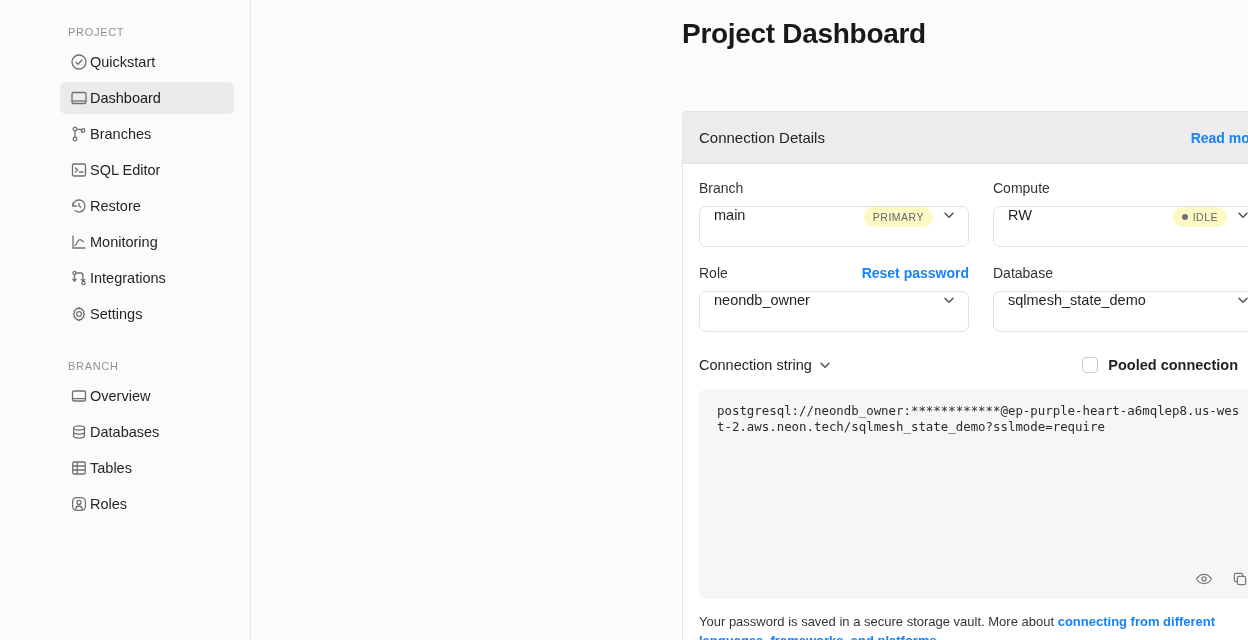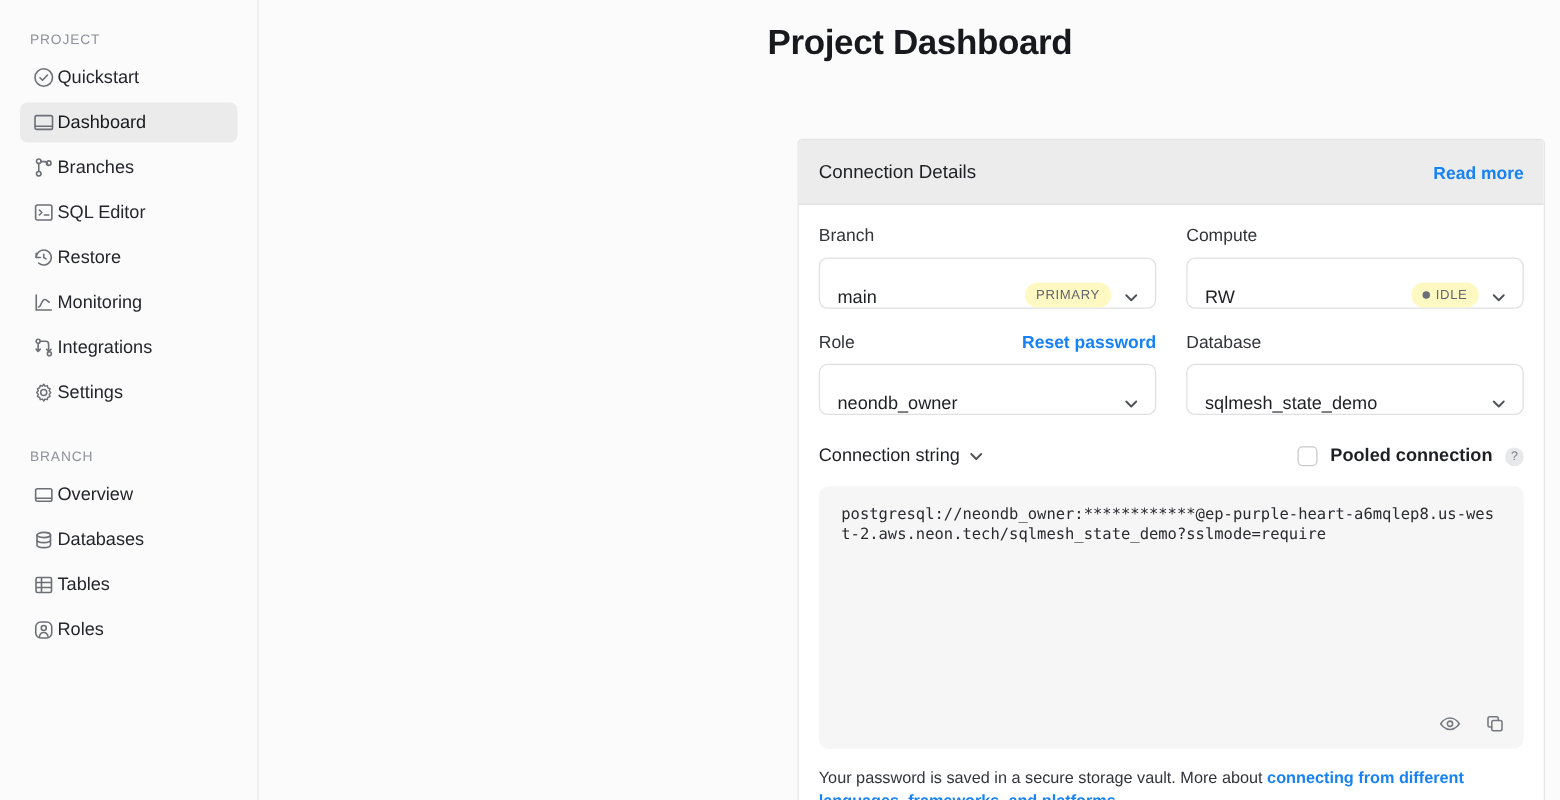--- a/index.html
+++ b/index.html
@@ -12,20 +12,21 @@
   }
   .app { display: flex; width: 1248px; height: 640px; }
 
   
   .sidebar {
     width: 207px; height: 640px;
     background: #fbfbfb;
     border-right: 1px solid #e4e5e7;
     padding: 0 16px;
     flex: 0 0 207px;
+    margin-left: 44px;
   }
   .nav-section-label {
     font-size: 11px;
     letter-spacing: 0.7px;
     color: #8e9199;
     font-weight: 400;
     padding-left: 8px;
   }
   .nav-section-label.project { padding-top: 26px; padding-bottom: 8px; }
   .nav-section-label.branch  { padding-top: 26px; padding-bottom: 8px; }
@@ -50,21 +51,21 @@
 
   
   .main {
     flex: 1 1 auto;
     height: 640px;
     position: relative;
     background: #fbfbfb;
   }
   .page-title {
     position: absolute;
-    left: 407px; top: 18px;
+    left: 431px; top: 18px;
     font-size: 28px;
     font-weight: 700;
     letter-spacing: -0.3px;
     color: #18191c;
     text-align: center;
   }
 
   .card {
     position: absolute;
     left: 431px; top: 71px;
@@ -92,21 +93,21 @@
   .field-head {
     display: flex; align-items: baseline; justify-content: space-between;
     margin-bottom: 8px; height: 18px;
   }
   .field-label { font-size: 14px; color: #32343a; }
   .select {
     height: 41px;
     border: 1px solid #dfe0e2;
     border-radius: 7px;
     background: #fff;
-    display: flex; align-items: flex-end;
+    display: flex; align-items: flex-start;
     padding: 0 11px 0 14px;
     gap: 8px;
     cursor: pointer;
   }
   .select-value {
     font-size: 14.5px; color: #1f2023;
     flex: 1 1 auto; white-space: nowrap; overflow: hidden; text-overflow: ellipsis;
   }
   .badge {
     background: #fef9c3;

